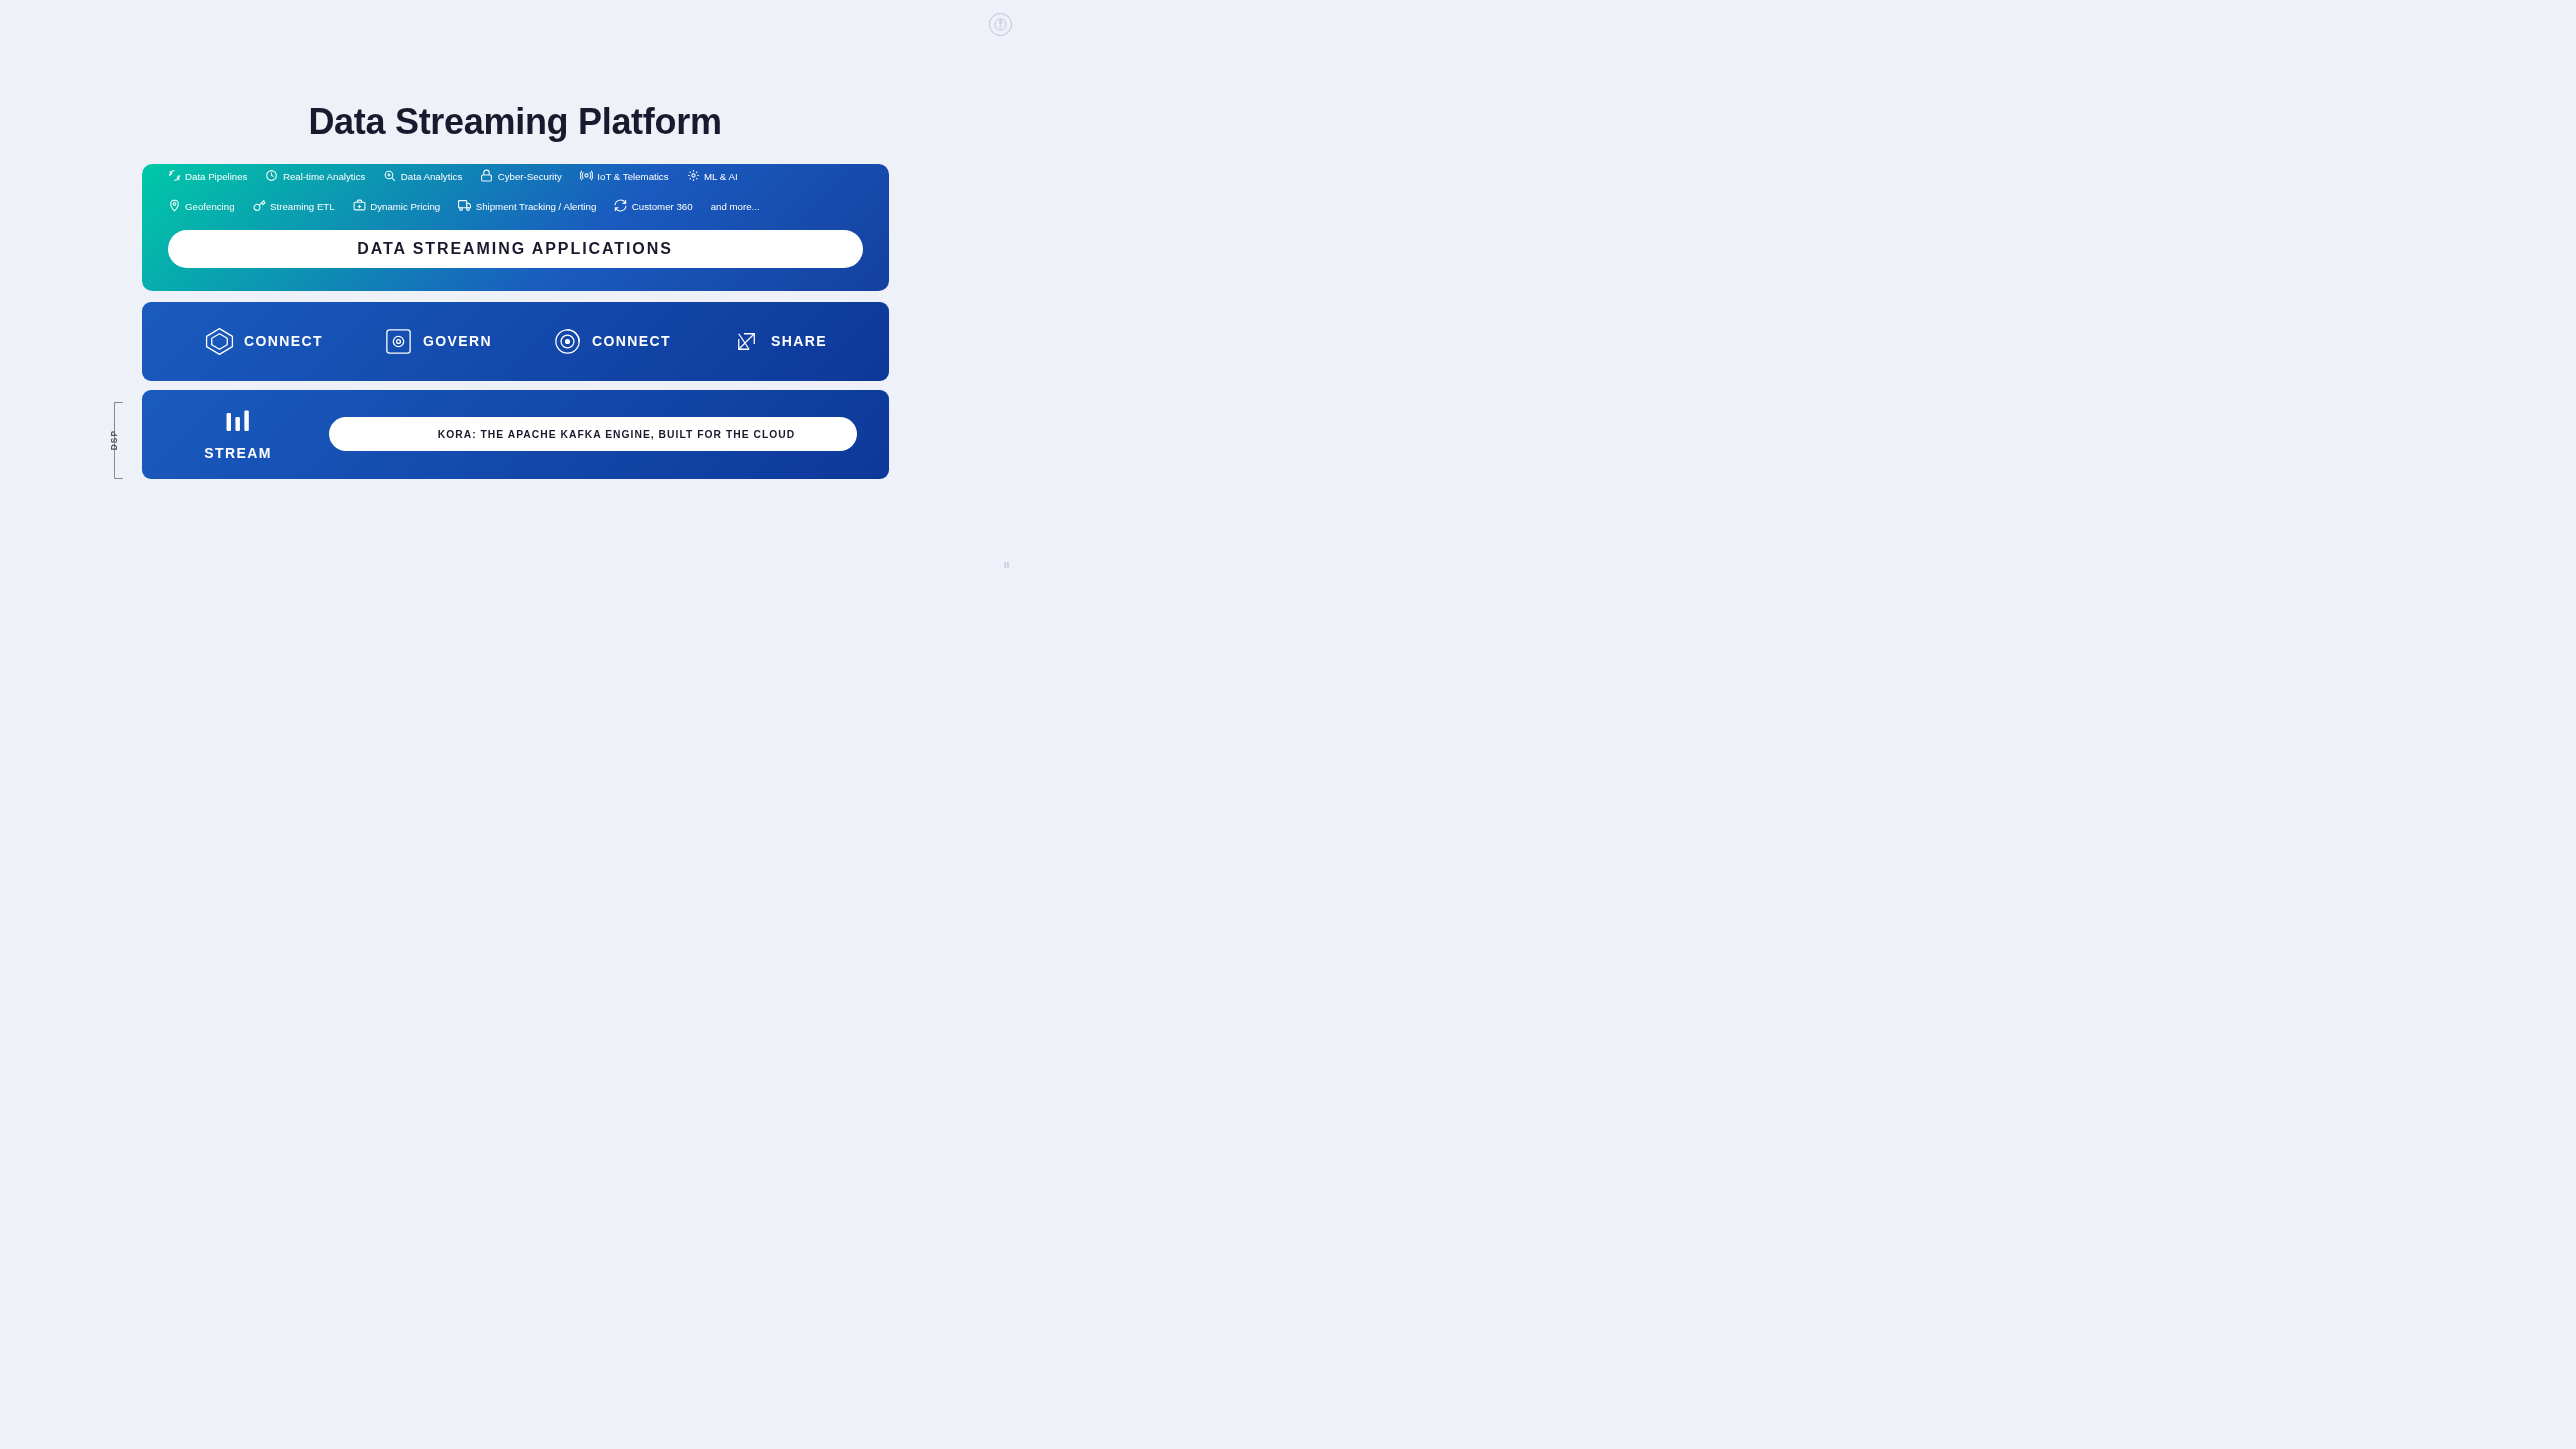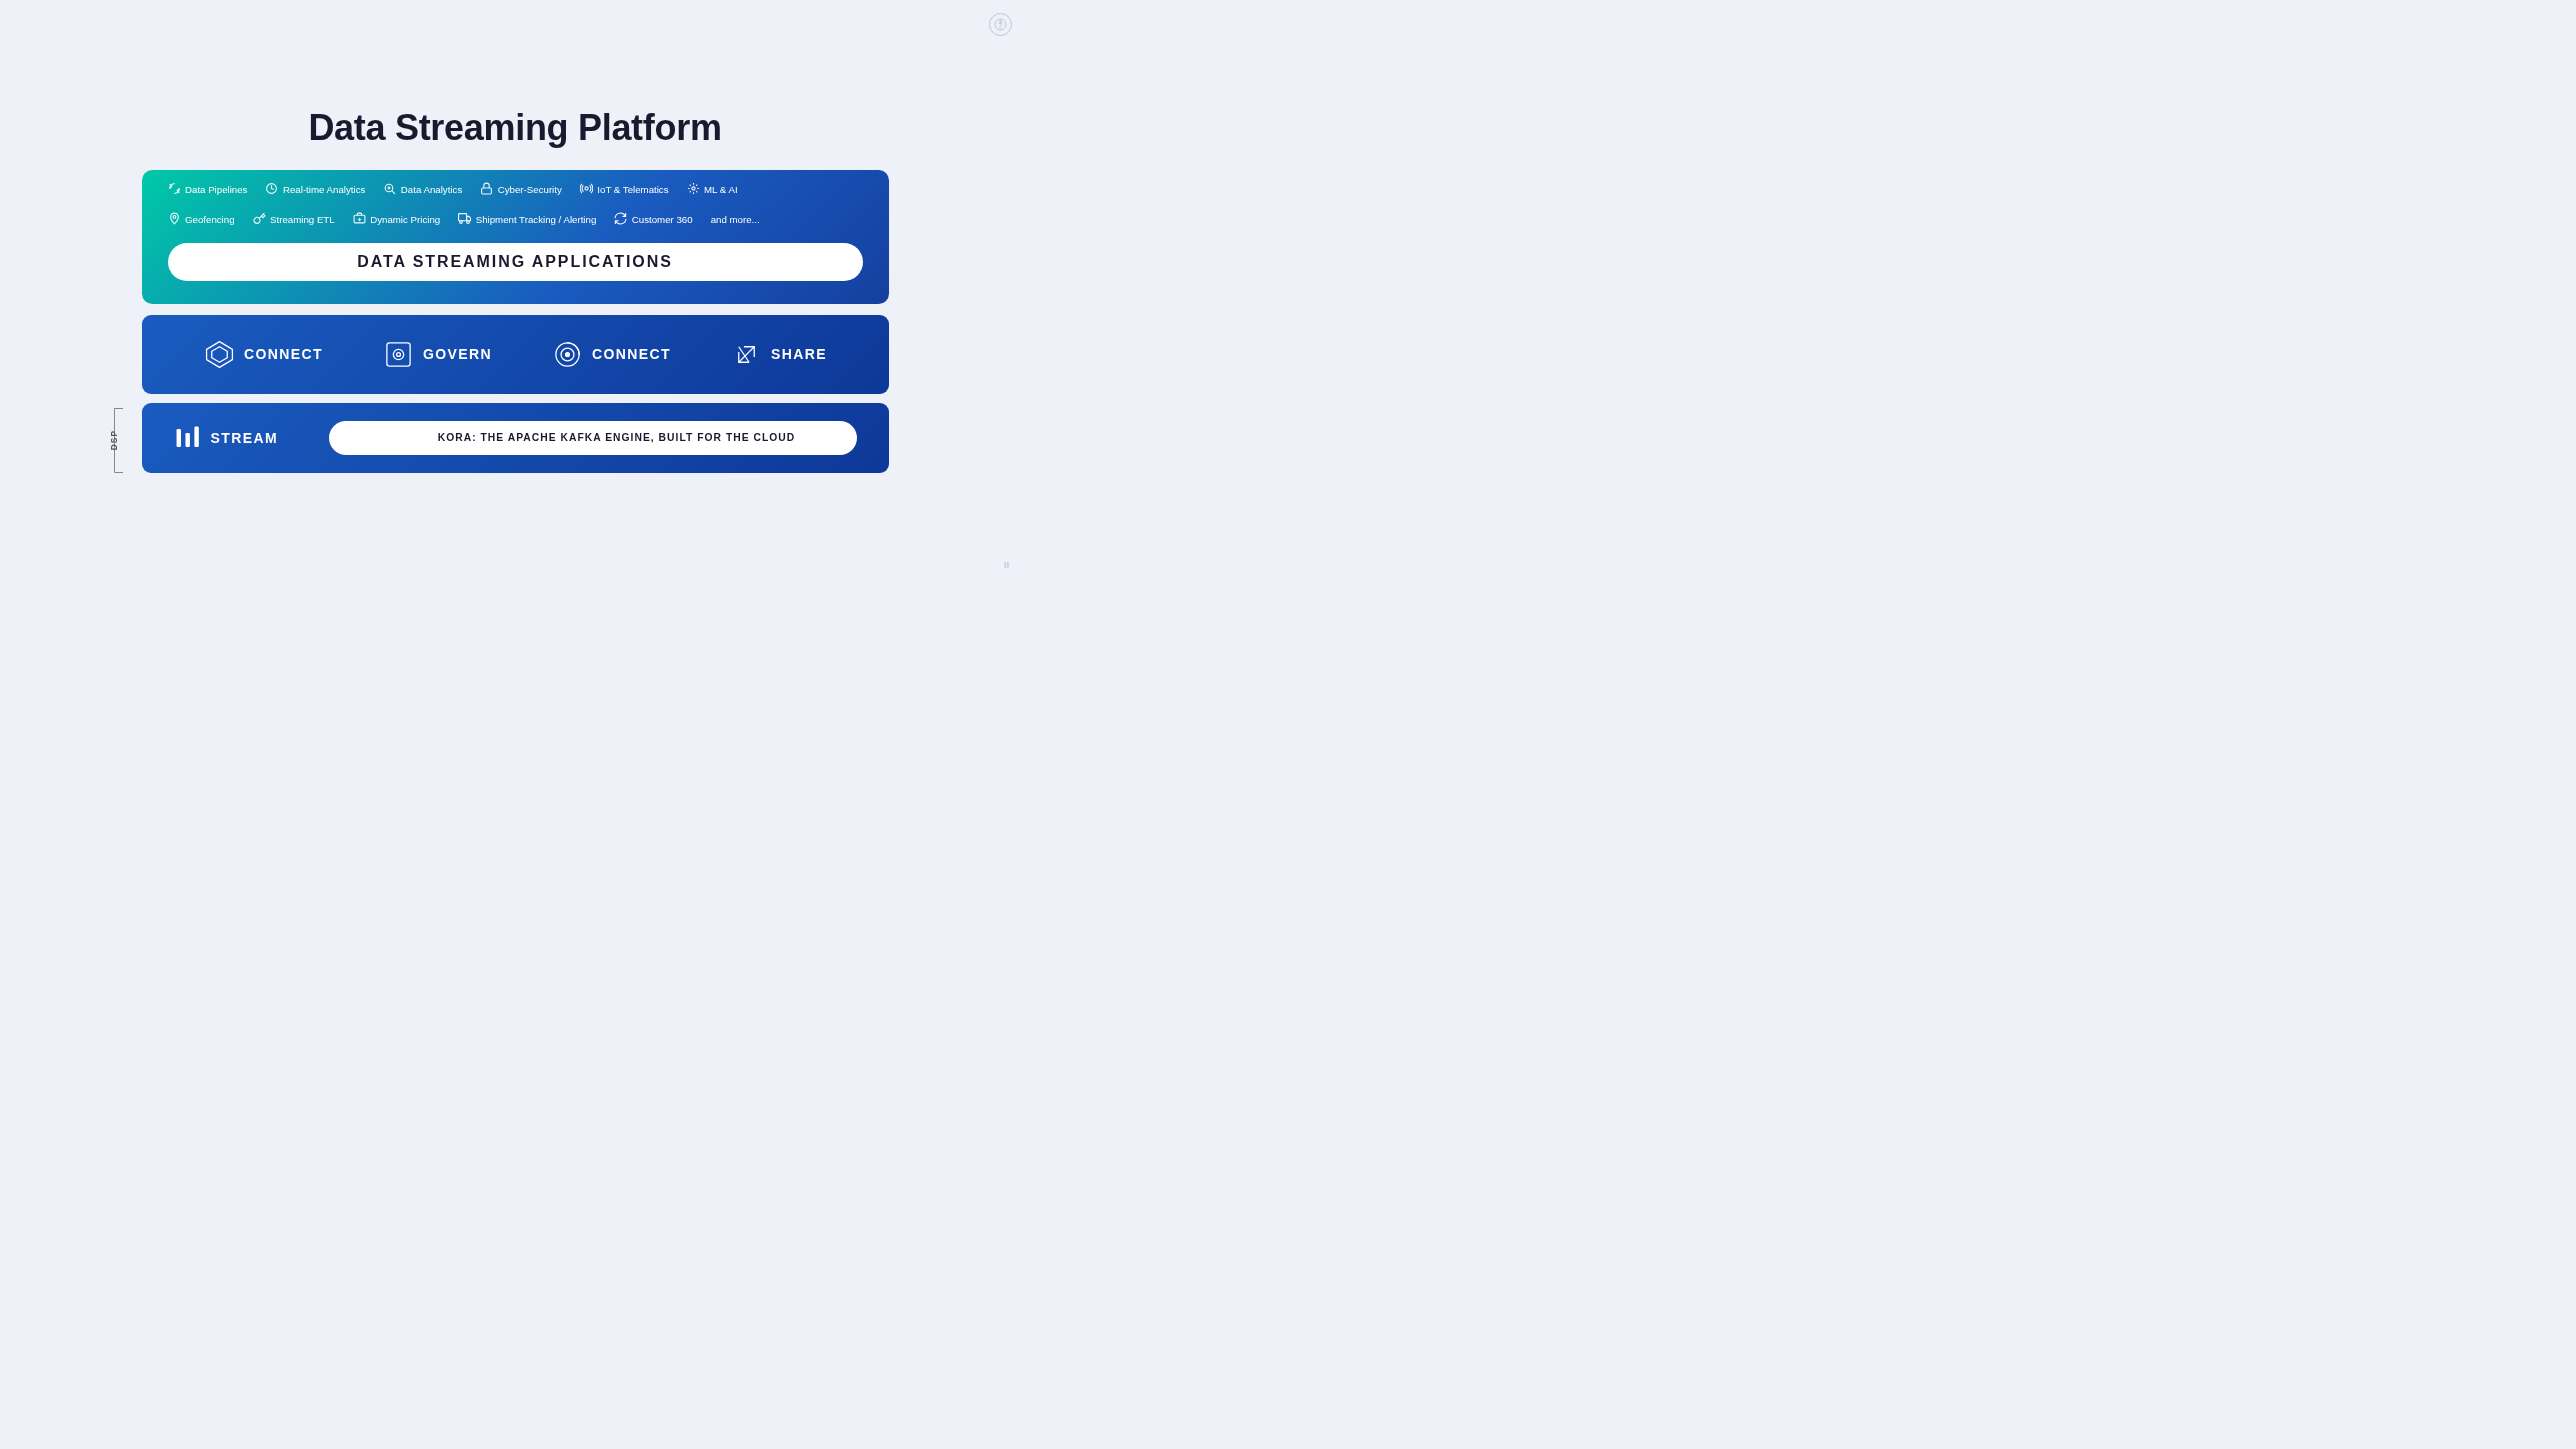--- a/index.html
+++ b/index.html
@@ -96,21 +96,21 @@
       border-left: 1.3px solid #888;
       border-bottom: 1.3px solid #888;
       bottom: 0;
       border-radius: 1.3px 0 0 1.3px;
     }
 
     
     .applications-card {
       background: linear-gradient(135deg, #00c9a7 0%, #1a5bbf 60%, #1440a0 100%);
       border-radius: 10.3px;
-      padding: 12px 26px 23px 26px;
+      padding: 5px 26px 23px 26px;
     }
 
     .app-tags-row {
       display: flex;
       flex-wrap: wrap;
       gap: 6.4px 0;
       margin-bottom: 15.5px;
     }
 
     .app-tag {
@@ -197,20 +197,21 @@
       display: flex;
       align-items: center;
       gap: 26px;
     }
 
     .stream-left {
       display: flex;
       align-items: center;
       gap: 9px;
       min-width: 129px;
+      flex-direction: column;
     }
 
     .stream-icon {
       display: flex;
       align-items: center;
       justify-content: center;
     }
 
     .stream-label {
       font-size: 14px;

